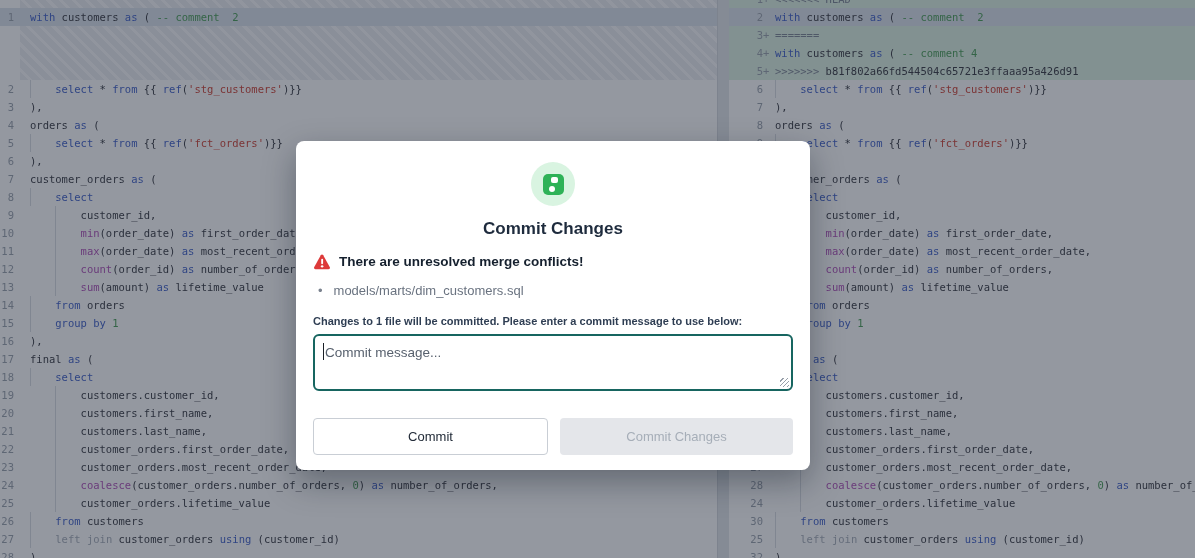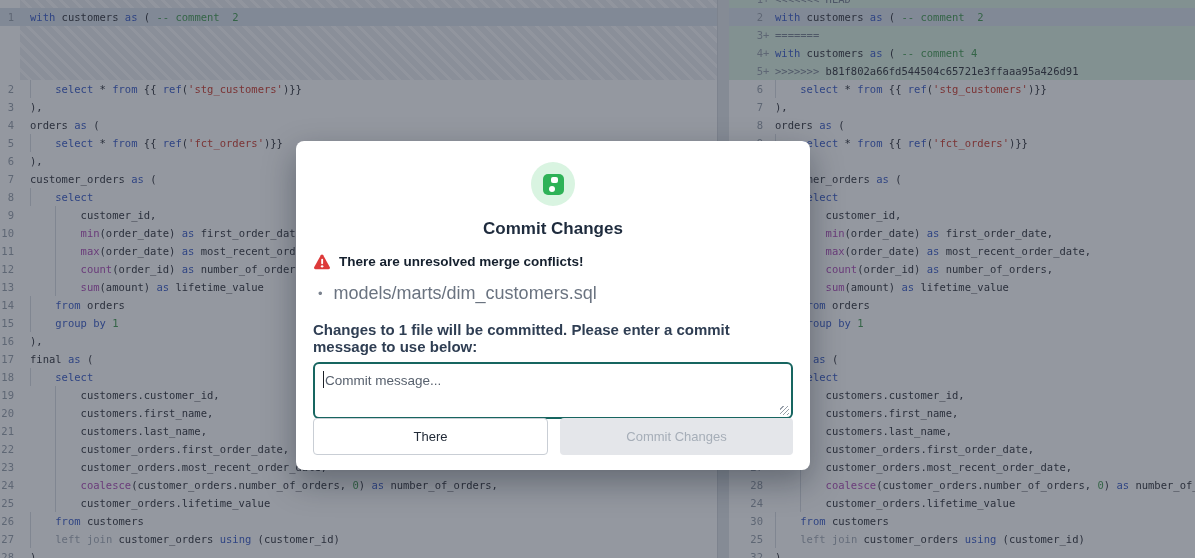--- a/index.html
+++ b/index.html
@@ -48,22 +48,22 @@
   .modal-icon-wrap { width:44px; height:44px; border-radius:50%; background:var(--icon-green-bg);
            margin:21px auto 0; display:flex; align-items:center; justify-content:center; }
   .floppy { position:relative; width:21px; height:21px; border-radius:5px; background:var(--icon-green); }
   .floppy .shutter { position:absolute; top:3px; left:8px; width:7px; height:6px; background:#fff; border-radius:2px; }
   .floppy .dot { position:absolute; bottom:3px; left:6px; width:6px; height:6px; background:#fff; border-radius:50%; }
   .modal-title { margin-top:13px; text-align:center; font-size:17px; font-weight:bold; color:#1e2b3d; }
   .warn-row { margin-top:15px; display:flex; gap:8px; }
   .warn-text { font-size:13.5px; font-weight:bold; color:#15202e; }
   .file-row { margin-top:13px; display:flex; align-items:center; padding-left:5px; gap:11px; }
   .bullet { color:#7a828e; font-size:13px; }
-  .file-path { font-size:18px; color:#6a7380; }
-  .instruction { margin-top:17px; font-size:15px; font-weight:bold; color:#2f3e53; }
+  .file-path { font-size:13px; color:#6a7380; }
+  .instruction { margin-top:17px; font-size:11px; font-weight:bold; color:#2f3e53; }
   .ta-wrap { position:relative; margin-top:7px; }
   .ta-wrap textarea { width:100%; height:57px; border:2px solid var(--accent-teal); border-radius:6px;
       padding:9px 10px; font-family:"Liberation Sans", sans-serif; font-size:13.5px; color:#333;
       resize:none; outline:none; display:block; }
   .ta-wrap textarea::placeholder { color:#58616e; opacity:1; }
   .caret { position:absolute; left:10px; top:9px; width:1px; height:17px; background:#1a1f26; }
   .resize-handle { position:absolute; right:4px; bottom:4px; width:9px; height:9px;
       background:repeating-linear-gradient(135deg, transparent 0 2px, #98a0aa 2px 3px); }
   .btn-row { position:absolute; left:17px; right:17px; bottom:15px; display:flex; gap:12px; }
   .btn { flex:1; height:37px; border-radius:4px; font-family:"Liberation Sans", sans-serif;
@@ -417,18 +417,18 @@
 
     <div class="instruction">Changes to 1 file will be committed. Please enter a commit message to use below:</div>
 
     <div class="ta-wrap">
       <textarea placeholder="Commit message..." style=""></textarea>
       <div class="caret"></div>
       <div class="resize-handle"></div>
     </div>
 
     <div class="btn-row">
-      <div class="btn btn-cancel">There</div>
+      <div class="btn btn-cancel">Commit</div>
       <div class="btn btn-commit">Commit Changes</div>
     </div>
   </div>
 
 </div>
 
 </body></html>

